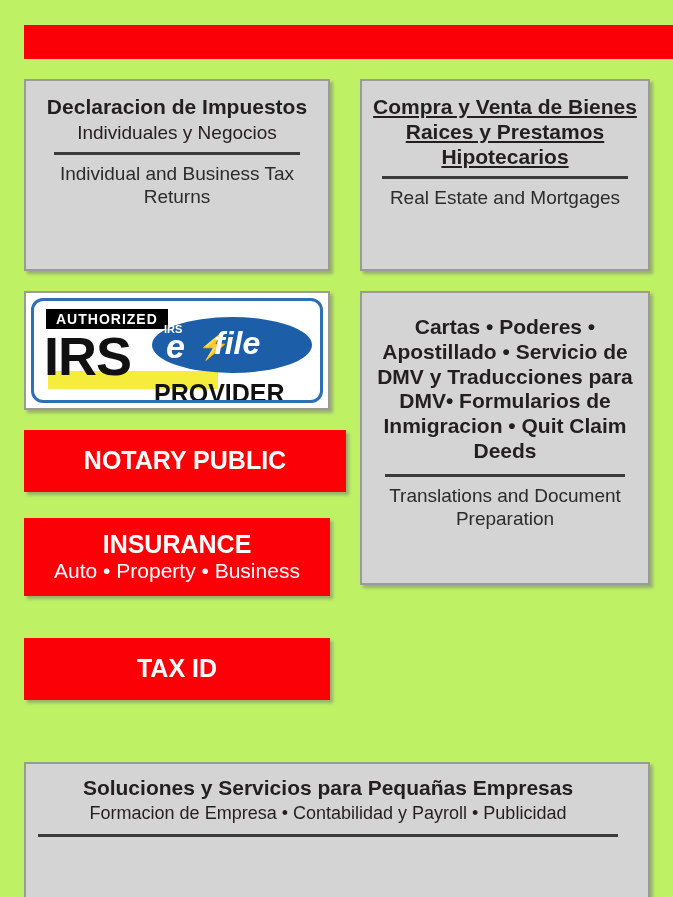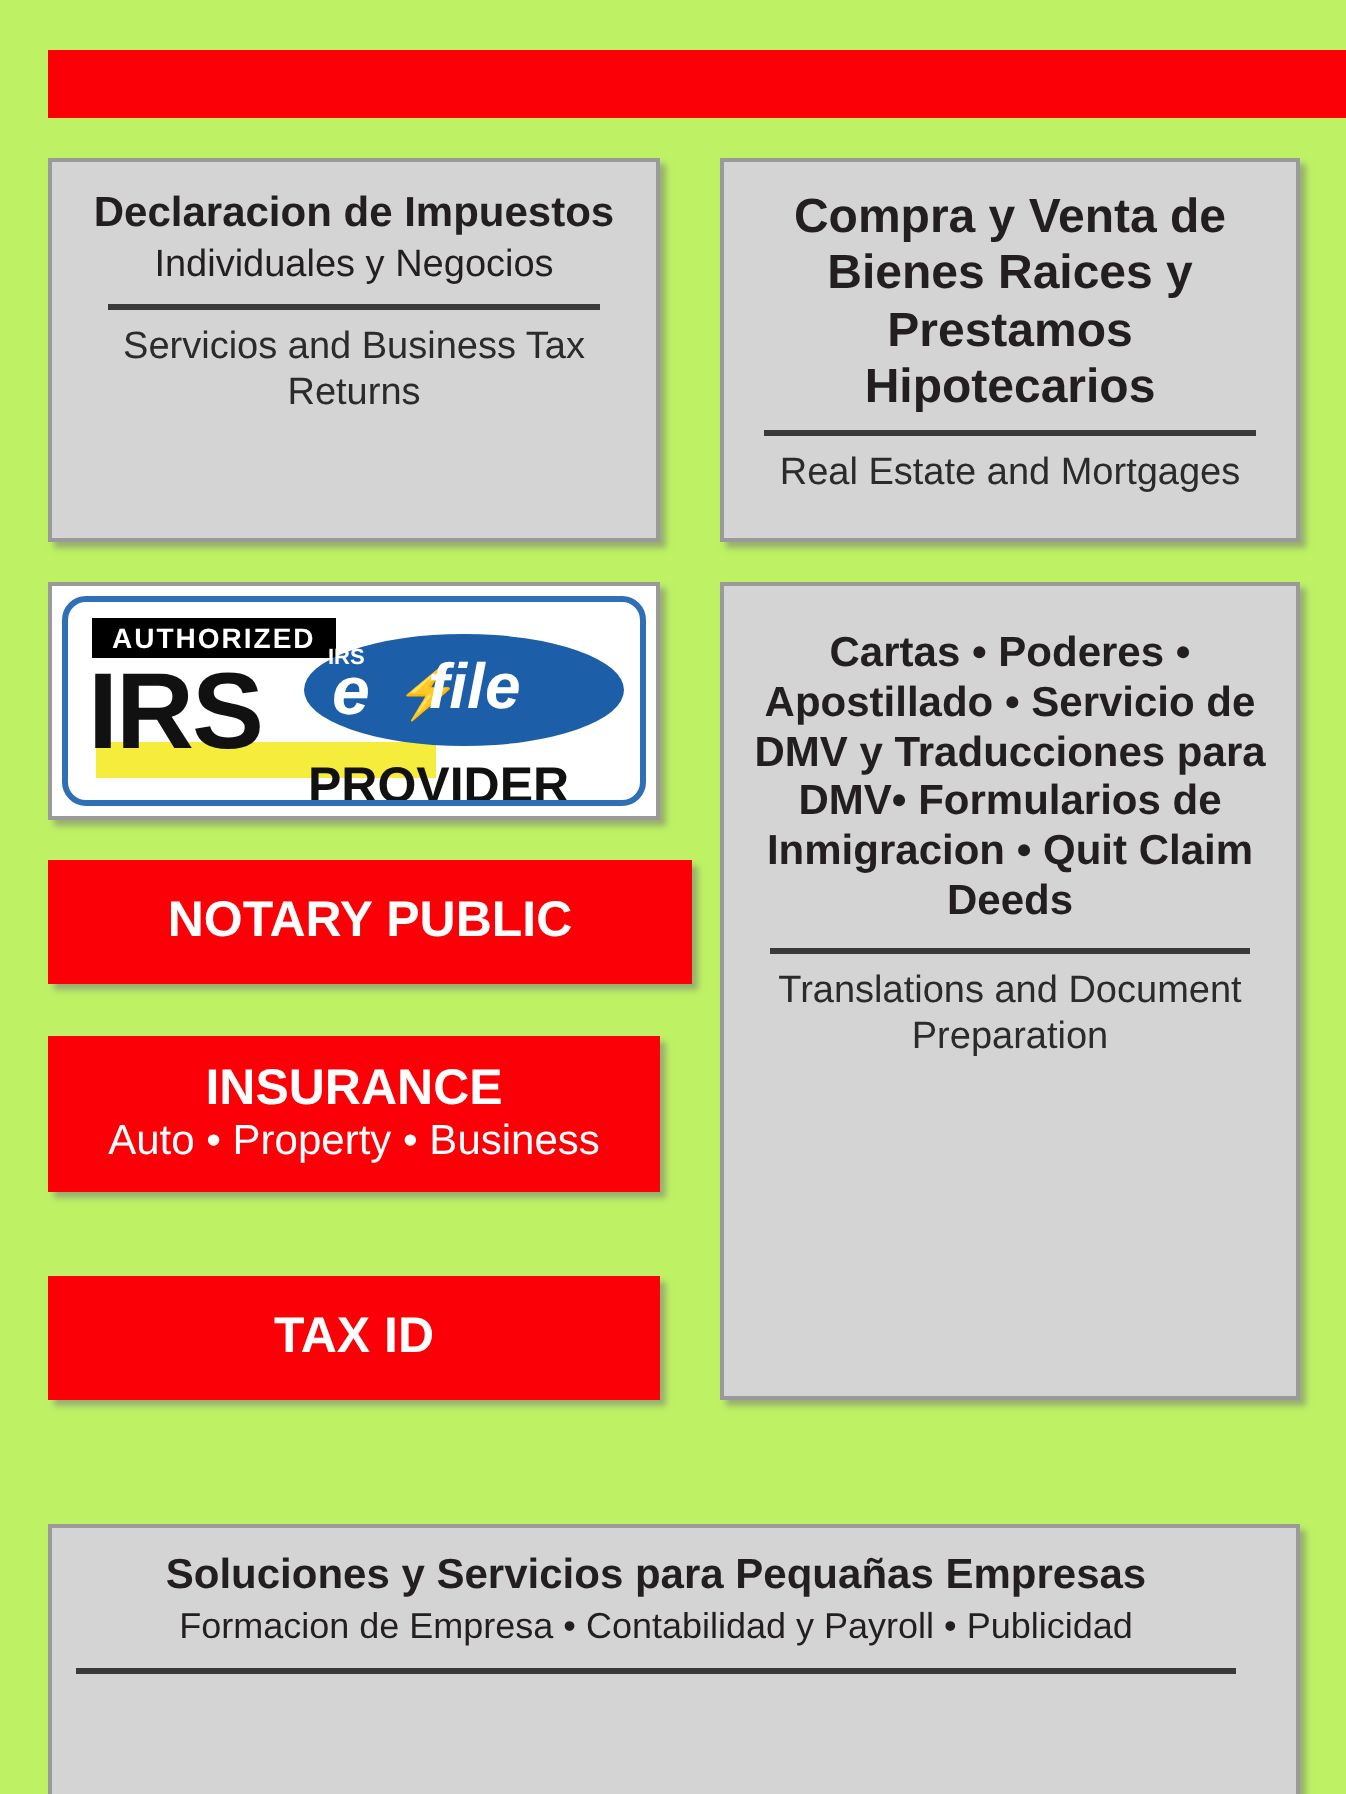--- a/index.html
+++ b/index.html
@@ -176,26 +176,26 @@
 
   #box-notary { left: 24px; top: 430px; width: 322px; height: 62px; padding-top: 17px; }
   #box-insurance { left: 24px; top: 518px; width: 306px; height: 78px; padding-top: 13px; }
   #box-taxid { left: 24px; top: 638px; width: 306px; height: 62px; padding-top: 17px; }
 
   
   #panel-realestate {
     left: 360px; top: 79px; width: 290px; height: 192px;
     padding: 14px 10px 0 10px;
   }
-  #panel-realestate .sp-title { font-size: 24px; }
+  #panel-realestate .sp-title { font-size: 21px; text-decoration: underline; }
   #panel-realestate .rule { width: 246px; }
   #panel-realestate .en { font-size: 19px; }
 
   #panel-docs {
-    left: 360px; top: 291px; width: 290px; height: 409px;
+    left: 360px; top: 291px; width: 290px; height: 294px;
     padding: 22px 8px 0 8px;
   }
   #panel-docs .sp-title { font-size: 21px; }
   #panel-docs .rule { width: 240px; margin-top: 10px; }
   #panel-docs .en { font-size: 19px; }
 
   
   #panel-business {
     left: 24px; top: 722px; width: 626px; height: 144px;
     padding: 12px 28px 0 10px;
@@ -210,21 +210,21 @@
 <body>
 
 <div id="page">
 
   <div class="banner"></div>
 
   <div class="panel" id="panel-tax">
     <div class="sp-title">Declaracion de Impuestos</div>
     <div class="sp-sub">Individuales y Negocios</div>
     <div class="rule"></div>
-    <div class="en">Servicios and Business Tax Returns</div>
+    <div class="en">Individual and Business Tax Returns</div>
   </div>
 
   <div class="panel" id="panel-realestate">
     <div class="sp-title">Compra y Venta de Bienes Raices y Prestamos Hipotecarios</div>
     <div class="rule"></div>
     <div class="en">Real Estate and Mortgages</div>
   </div>
 
   <div class="panel" id="panel-irs">
     <div class="irs-inner">

